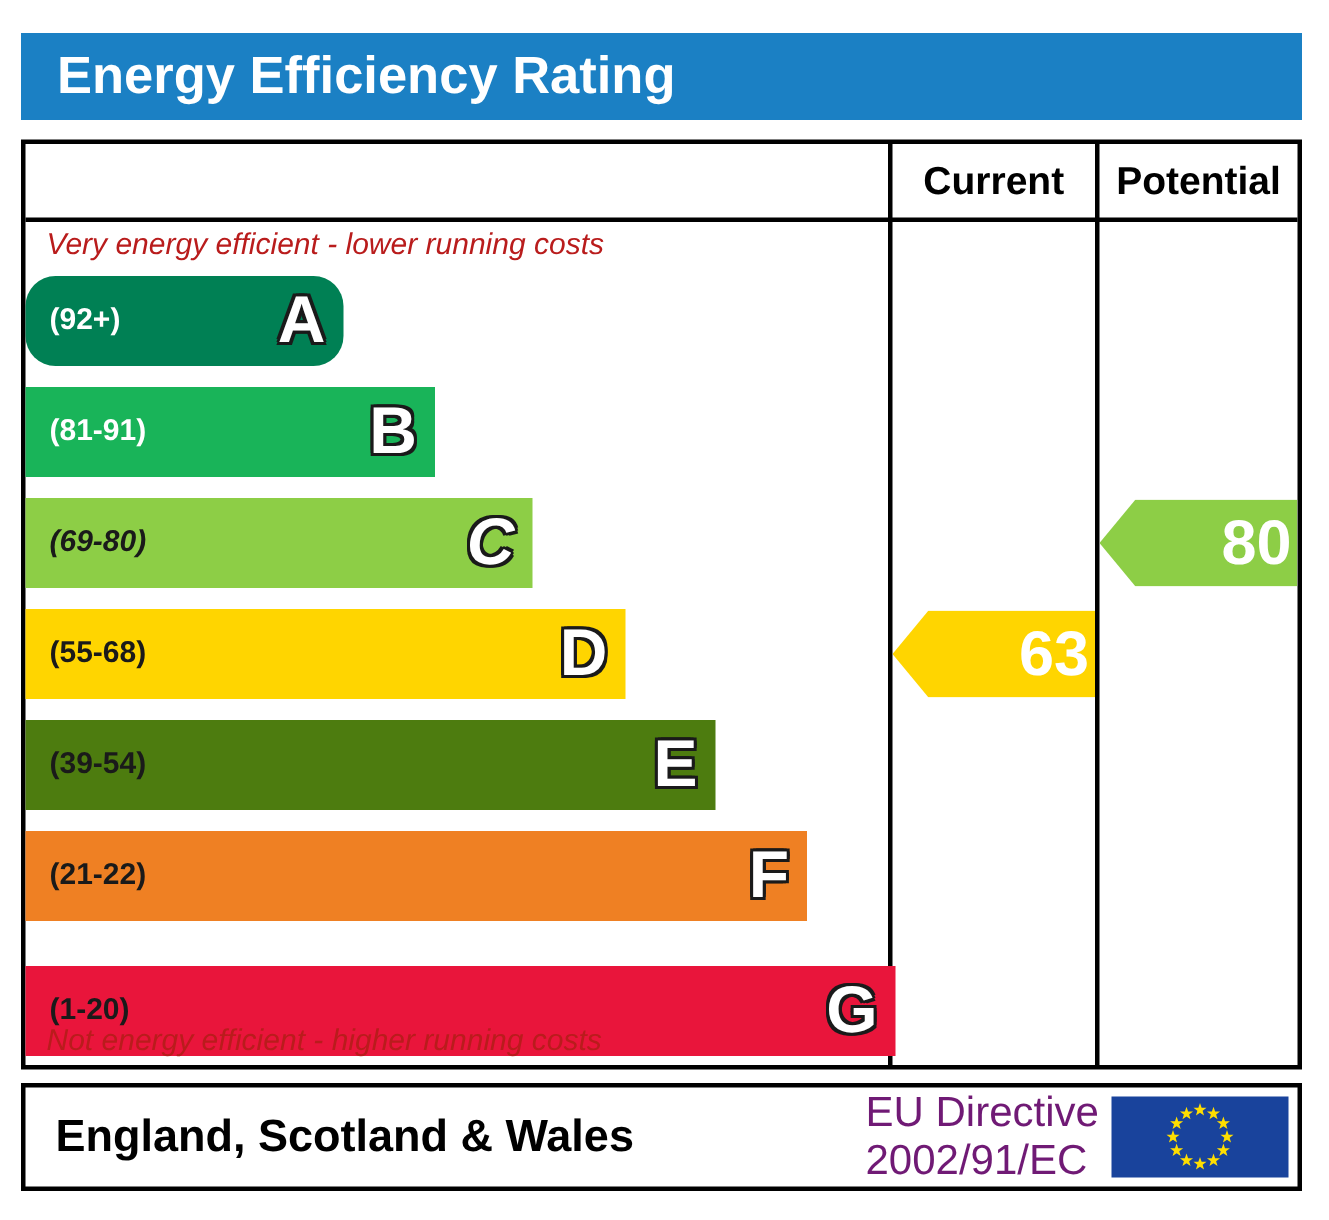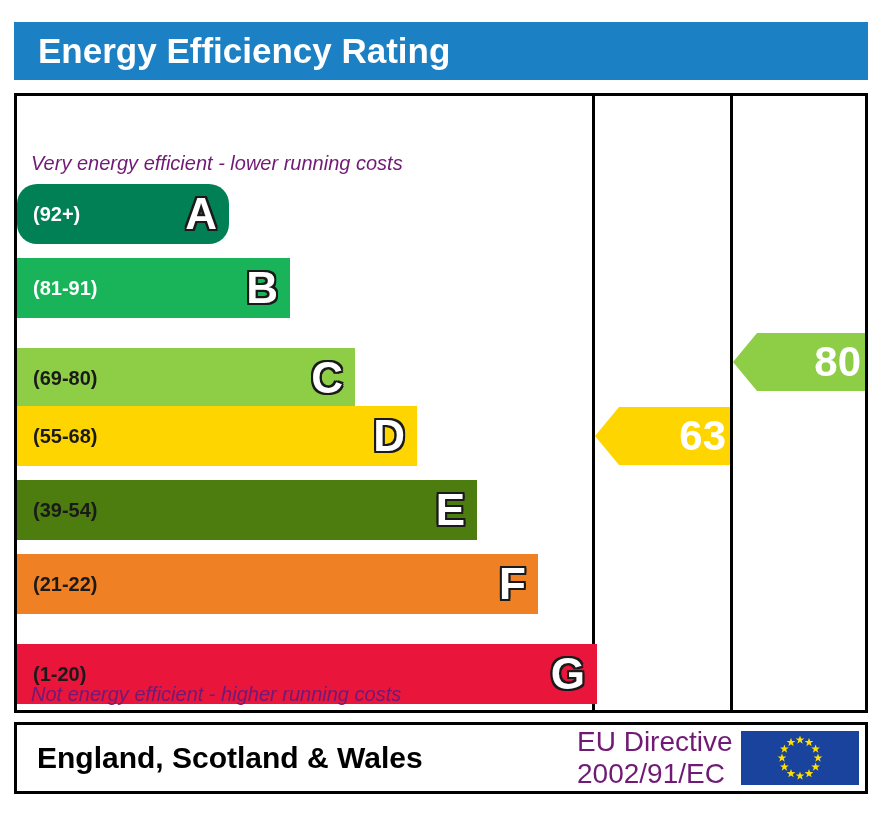--- a/index.html
+++ b/index.html
@@ -98,21 +98,21 @@
     top: 52px;
     width: 575px;
     bottom: 0;
   }
 
   .caption {
     position: absolute;
     left: 14px;
     font-style: italic;
     font-size: 20px;
-    color: #701a75;
+    color: #b91c1c;
     white-space: nowrap;
   }
   .caption.top { top: 4px; }
   .caption.bottom { bottom: 4px; }
 
   .bands {
     position: absolute;
     left: 0;
     top: 36px;
     right: 0;
@@ -215,36 +215,40 @@
 <body>
 
 <div id="epc-certificate">
 
   <div class="title-banner">
     <div class="title-banner-text">Energy Efficiency Rating</div>
   </div>
 
   <div class="table-frame">
 
+    <div class="head-row">
+      <div class="head-cell current">Current</div>
+      <div class="head-cell potential">Potential</div>
+    </div>
 
     <div class="col-div current"></div>
     <div class="col-div potential"></div>
 
     <div class="chart-body">
       <div class="caption top">Very energy efficient - lower running costs</div>
       <div class="bands" id="bands-container">
           <div class="band dark" style="top: 0px; height: 60px; width: 212px; background: rgb(0, 128, 84); border-radius: 20px;">
             <span class="band-range">(92+)</span>
             <span class="band-letter">A</span>
           </div>
           <div class="band dark" style="top: 74px; height: 60px; width: 273px; background: rgb(25, 180, 89);">
             <span class="band-range">(81-91)</span>
             <span class="band-letter">B</span>
           </div>
-          <div class="band" style="top: 164px; height: 60px; width: 338px; background: rgb(141, 206, 70);">
+          <div class="band" style="top: 148px; height: 60px; width: 338px; background: rgb(141, 206, 70); font-style: italic;">
             <span class="band-range">(69-80)</span>
             <span class="band-letter">C</span>
           </div>
           <div class="band" style="top: 222px; height: 60px; width: 400px; background: rgb(255, 213, 0);">
             <span class="band-range">(55-68)</span>
             <span class="band-letter">D</span>
           </div>
           <div class="band" style="top: 296px; height: 60px; width: 460px; background: #4d7c0f;">
             <span class="band-range">(39-54)</span>
             <span class="band-letter">E</span>

